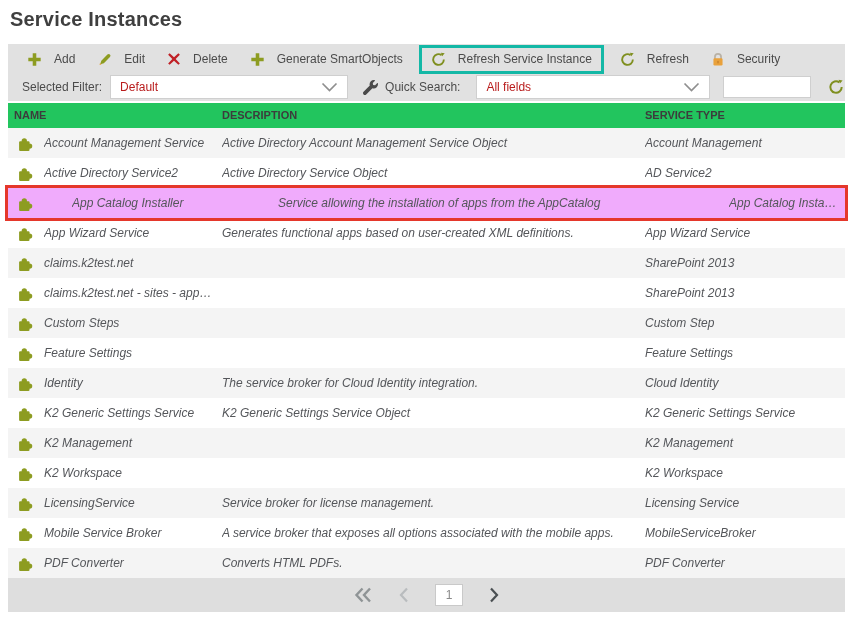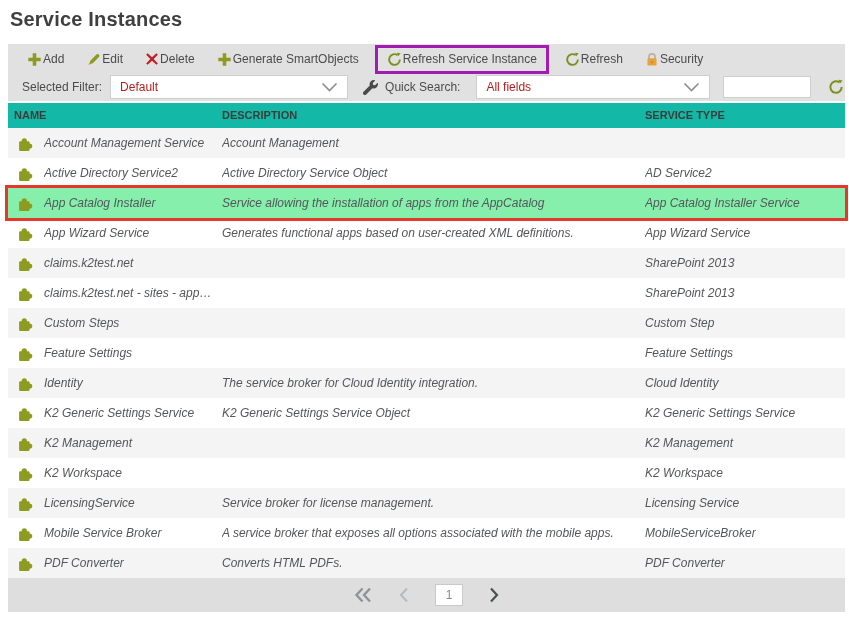--- a/index.html
+++ b/index.html
@@ -4,51 +4,51 @@
 <style>
   html,body{margin:0;padding:0;background:#fff;}
   .app{position:relative;width:849px;height:617px;background:#fff;
        font-family:"Liberation Sans",sans-serif;overflow:hidden;}
   .page-title{position:absolute;left:10px;top:8px;margin:0;font-size:20px;
        font-weight:600;color:#3f3f3f;letter-spacing:.2px;}
 
   
   .toolbar{position:absolute;left:8px;top:44px;width:837px;height:57px;background:#e1e1e1;}
   .tb-row1{display:flex;align-items:center;height:30px;padding-left:8px;}
-  .tb-btn{display:flex;align-items:center;gap:1px;background:none;border:none;
+  .tb-btn{display:flex;align-items:center;gap:12px;background:none;border:none;
        font-family:"Liberation Sans",sans-serif;font-size:12px;color:#4b4b4b;
        padding:0 11px;height:26px;cursor:pointer;white-space:nowrap;}
-  .tb-btn.hl{border:3px solid #a21caf;padding:0 9px;margin:0 5px;height:29px;background:#e1e1e1;}
+  .tb-btn.hl{border:3px solid #14b8a6;padding:0 9px;margin:0 5px;height:29px;background:#e1e1e1;}
   .ic{display:flex;align-items:center;}
   .ic svg{display:block;}
   .tb-row2{display:flex;align-items:center;height:26px;padding-left:14px;
        font-size:12px;color:#4b4b4b;}
   .select{height:22px;background:#fff;border:1px solid #cfcfcf;display:flex;
        align-items:center;justify-content:space-between;padding:0 9px;
        font-size:12px;color:#b91c1c;cursor:pointer;}
   .sel-filter{width:218px;margin-left:8px;}
   .wrench{margin-left:15px;}
   .qs-label{margin-left:7px;}
   .sel-fields{width:214px;margin-left:16px;}
   .qs-input{width:76px;height:20px;margin-left:13px;border:1px solid #cfcfcf;
        font-family:"Liberation Sans",sans-serif;font-size:12px;padding:0 5px;}
   .refresh-go{margin-left:17px;cursor:pointer;}
 
   
-  .thead{position:absolute;left:8px;top:103px;width:837px;height:25px;background:#14b8a6;}
+  .thead{position:absolute;left:8px;top:103px;width:837px;height:25px;background:#22c55e;}
   .th{position:absolute;top:6px;font-size:11px;font-weight:700;color:#3c3c3c;cursor:pointer;}
   .th-name{left:6px}.th-desc{left:214px}.th-type{left:637px}
 
   
   .tbody{position:absolute;left:8px;top:128px;width:837px;font-style:italic;}
   .row{position:relative;display:grid;grid-template-columns:36px 178px 423px 1fr;
        align-items:center;height:30px;font-size:12px;color:#54565a;cursor:pointer;}
   .row:nth-child(odd){background:#f4f4f4;}
   .row:nth-child(even){background:#fff;}
-  .row.selected{background:#86efac;outline:3px solid #e5372b;z-index:2;}
+  .row.selected{background:#f0abfc;outline:3px solid #e5372b;z-index:2;gap:28px;}
   .cell-icon{display:flex;align-items:center;padding-left:9px;}
   .cell{overflow:hidden;text-overflow:ellipsis;white-space:nowrap;padding-right:8px;}
 
   
   .pager{position:absolute;left:8px;top:578px;width:837px;height:34px;background:#dedede;
        display:flex;align-items:center;justify-content:center;gap:25px;}
   .pg{display:flex;align-items:center;cursor:pointer;}
   .pg svg{display:block;}
   .pg-num{width:26px;height:20px;background:#fff;border:1px solid #c9c9c9;color:#8a8a8a;
        font-size:12px;display:flex;align-items:center;justify-content:center;}
@@ -170,20 +170,21 @@
     <span class="cell-icon">
       <svg width="18" height="17" viewBox="0 0 16 16">
             <g fill="#8d9c21">
               <rect x="1.5" y="5.8" width="9.8" height="9.2" rx="1"></rect>
               <circle cx="6.4" cy="5.6" r="2.5"></circle>
               <circle cx="11.4" cy="10.4" r="2.5"></circle>
             </g>
           </svg>
     </span>
     <span class="cell name">Account Management Service</span>
+    <span class="cell desc">Active Directory Account Management Service Object</span>
     <span class="cell type">Account Management</span>
   </div>
 
   <div class="row">
     <span class="cell-icon">
       <svg width="18" height="17" viewBox="0 0 16 16">
             <g fill="#8d9c21">
               <rect x="1.5" y="5.8" width="9.8" height="9.2" rx="1"></rect>
               <circle cx="6.4" cy="5.6" r="2.5"></circle>
               <circle cx="11.4" cy="10.4" r="2.5"></circle>

